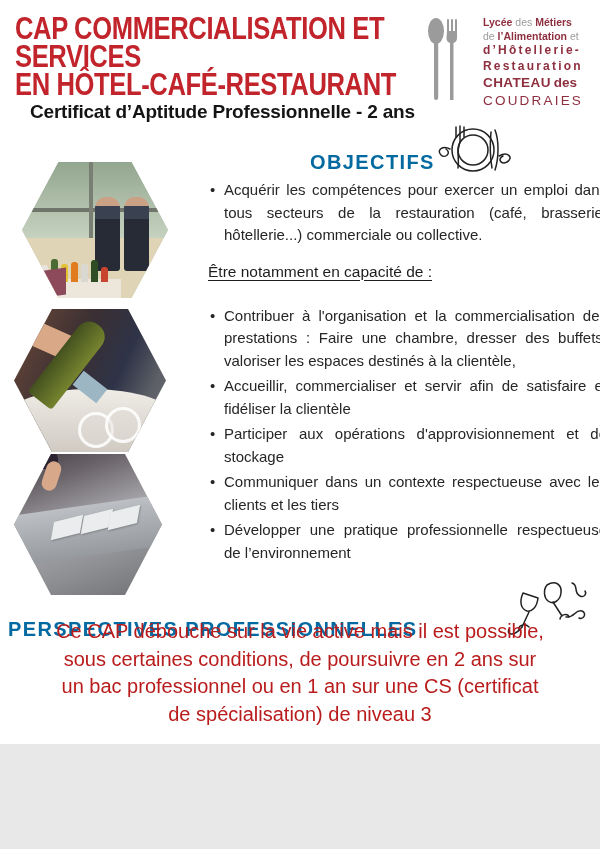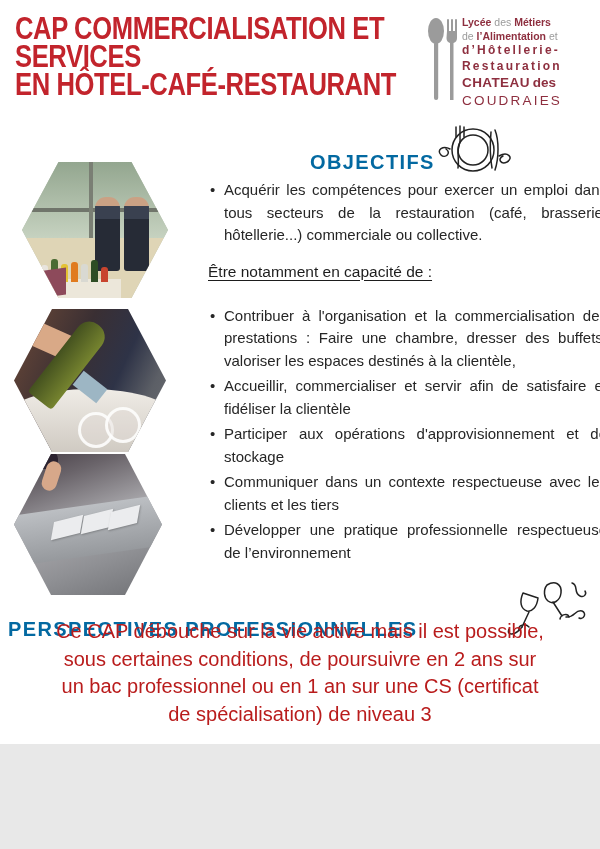--- a/index.html
+++ b/index.html
@@ -9,21 +9,21 @@
     font-family:"Liberation Sans",sans-serif;color:#222;
   }
   
   .main-title{
     position:absolute;left:15px;top:14px;width:480px;
     color:#c2242c;font-weight:bold;font-size:32px;line-height:.88;
     letter-spacing:-.5px;transform:scaleX(.8);transform-origin:left top;
     text-transform:uppercase;
   }
   .main-title span{display:block;}
-  .logo{position:absolute;left:426px;top:16px;display:flex;gap:2px;align-items:flex-start;}
+  .logo{position:absolute;left:426px;top:16px;display:flex;gap:23px;align-items:flex-start;}
   .logo-text{font-size:10.5px;line-height:1.3;color:#8e2f3f;white-space:nowrap;}
   .logo-text .gray{color:#9b9b9b;font-weight:normal;}
   .logo-text .b{font-weight:bold;}
   .logo-text .sp{letter-spacing:2.2px;font-weight:bold;font-size:12px;}
   .logo-text .big{font-size:13.5px;font-weight:bold;letter-spacing:.4px;}
   .logo-text .big2{font-size:13.5px;font-weight:normal;letter-spacing:2.2px;}
   .subtitle{
     position:absolute;left:30px;top:101px;
     font-size:19px;font-weight:bold;color:#141414;letter-spacing:-.2px;
   }
@@ -131,20 +131,21 @@
       <div class="sp">d’Hôtellerie-</div>
       <div class="sp">Restauration</div>
       <div>
         <span class="big">CHATEAU</span>
         <span class="big" style="letter-spacing:0">des</span>
       </div>
       <div class="big2">COUDRAIES</div>
     </div>
   </div>
 
+  <div class="subtitle">Certificat d’Aptitude Professionnelle - 2 ans</div>
 
   <div class="hex hex1">
     <div class="window"></div>
       <div class="frame-h"></div>
       <div class="frame-v"></div>
     <div class="wall"></div>
     <div class="fig f1"></div>
       <div class="fig f2"></div>
     <div class="table"></div>
     <div class="bottles">

